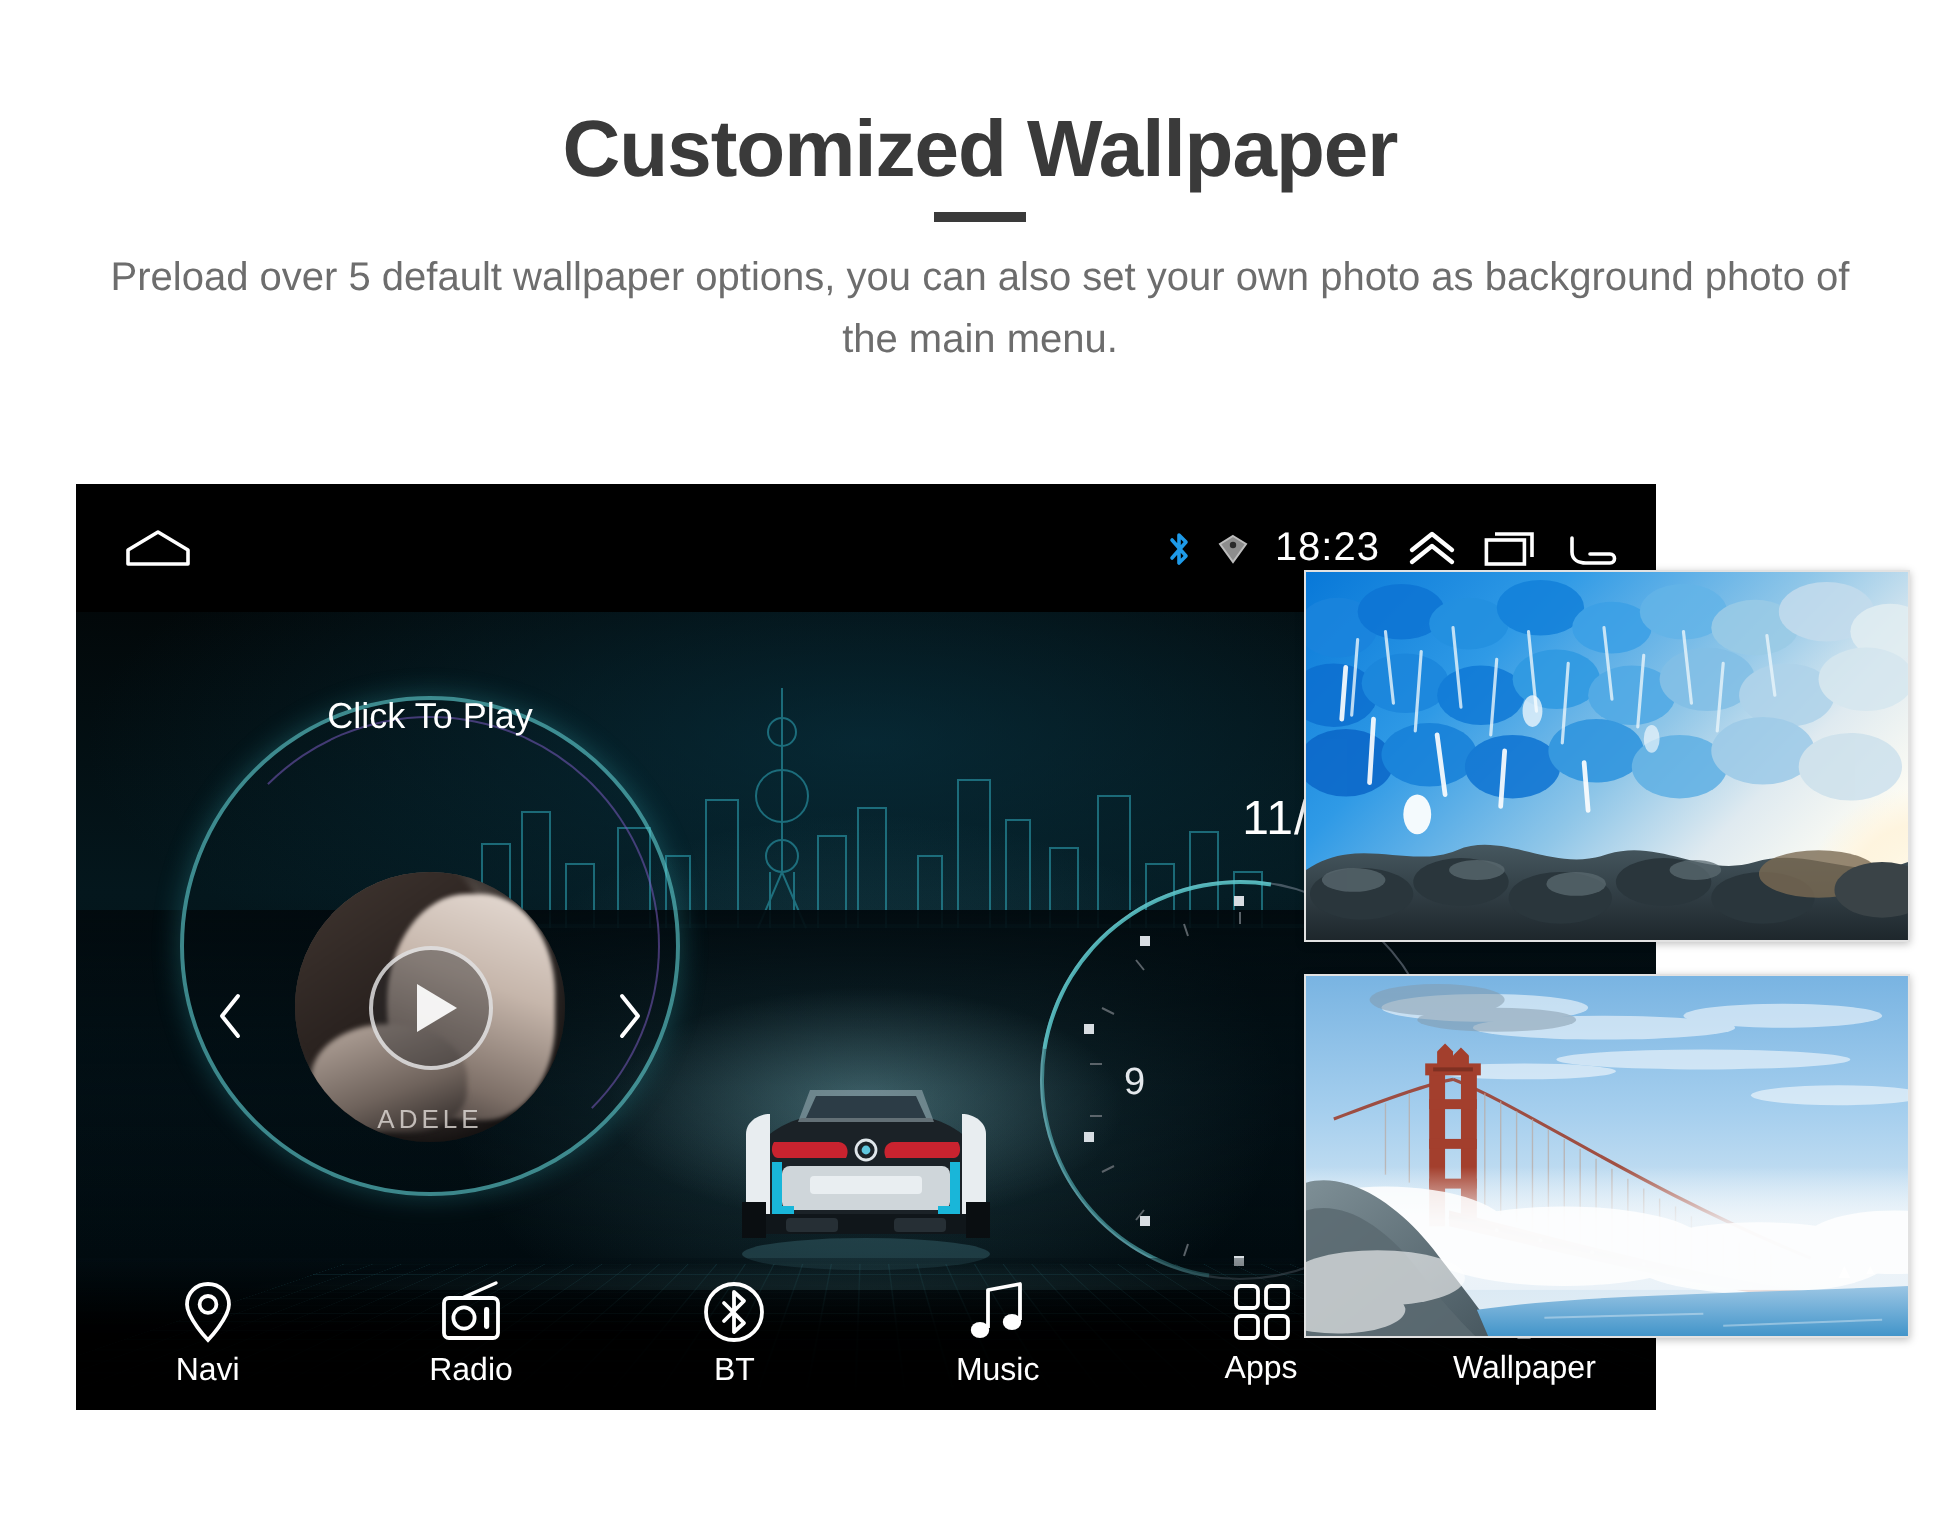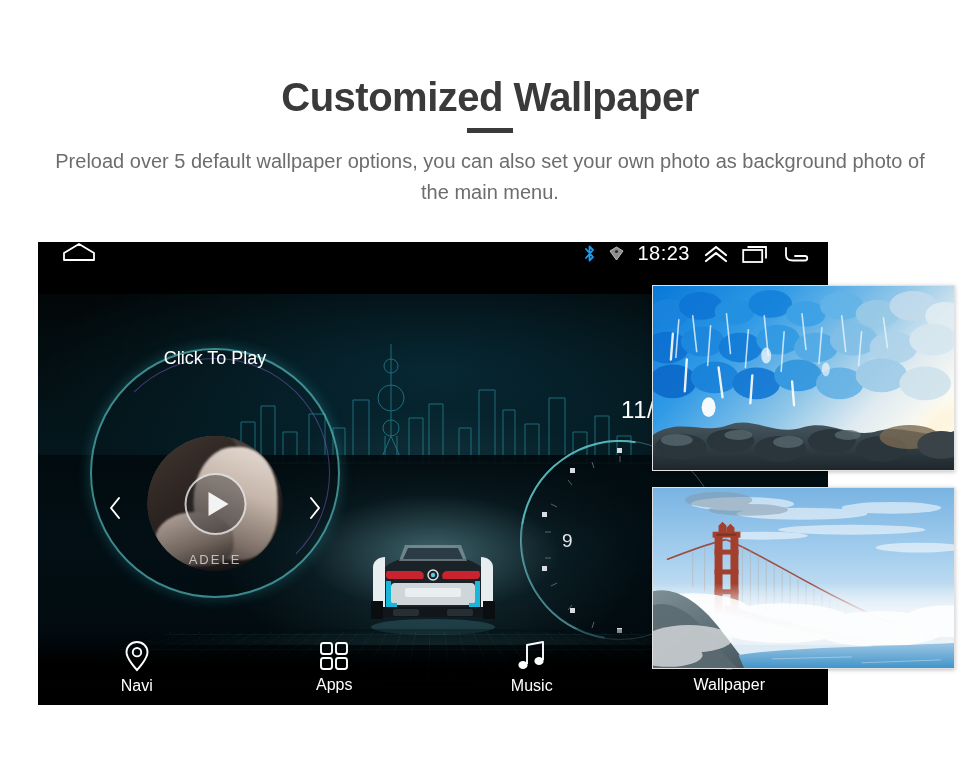--- a/index.html
+++ b/index.html
@@ -12,21 +12,21 @@
   #page { position: relative; width: 980px; height: 758px; background: #fff; }
 
   
   .hdr { position: absolute; left: 0; top: 0; width: 980px; }
   .hdr-title {
     text-align: center;
     font-size: 40px;
     font-weight: bold;
     color: #3a3a3a;
     letter-spacing: -0.5px;
-    margin-top: 75px;
+    margin-top: 53px;
     line-height: 1.1;
   }
   .hdr-rule {
     width: 46px; height: 5px; background: #3a3a3a;
     margin: 9px auto 0;
   }
   .hdr-sub {
     text-align: center;
     font-size: 20px;
     color: #6d6d6d;
@@ -40,23 +40,23 @@
   .unit {
     position: absolute;
     left: 38px; top: 242px;
     width: 790px; height: 463px;
     background: #000;
     overflow: hidden;
   }
 
   
   .statusbar {
-    position: absolute; left: 0; top: 0; width: 100%; height: 52px;
+    position: absolute; left: 0; top: 0; width: 100%; height: 64px;
     background: #000; z-index: 30;
-    display: flex; align-items: flex-start;
+    display: flex; align-items: center;
   }
   .sb-home { margin-left: 24px; display: flex; align-items: center; }
   .sb-right {
     margin-left: auto; margin-right: 18px;
     display: flex; align-items: center; gap: 0px;
   }
   .sb-right > * { margin-left: 13px; }
   .sb-time { color: #fff; font-size: 20px; letter-spacing: 0.5px; }
 
   
@@ -376,39 +376,55 @@
       <div class="navbar">
 
         <div class="navitem">
           <svg width="28" height="32" viewBox="0 0 28 32">
             <path d="M14 2 C8 2 3.5 6.5 3.5 12.3 C3.5 19 14 30 14 30 C14 30 24.5 19 24.5 12.3 C24.5 6.5 20 2 14 2 Z" fill="none" stroke="#fff" stroke-width="1.9"></path>
             <circle cx="14" cy="12.2" r="4.2" fill="none" stroke="#fff" stroke-width="1.9"></circle>
           </svg>
           <span class="nlabel">Navi</span>
         </div>
 
-
+        <div class="navitem">
+          <svg width="34" height="32" viewBox="0 0 34 32">
+            <path d="M12 9 L29 1.5" fill="none" stroke="#fff" stroke-width="1.7" stroke-linecap="round"></path>
+            <rect x="3" y="9" width="27" height="20" rx="2.5" fill="none" stroke="#fff" stroke-width="1.9"></rect>
+            <circle cx="13" cy="19" r="5.3" fill="none" stroke="#fff" stroke-width="1.9"></circle>
+            <rect x="23" y="13.5" width="2.6" height="11" rx="1.2" fill="#fff"></rect>
+          </svg>
+          <span class="nlabel">Radio</span>
+        </div>
+
+        <div class="navitem">
+          <svg width="32" height="32" viewBox="0 0 32 32">
+            <circle cx="16" cy="16" r="14" fill="none" stroke="#fff" stroke-width="1.9"></circle>
+            <path d="M11 11.5 L21 21.5 L16 26 L16 6 L21 10.5 L11 20.5" fill="none" stroke="#fff" stroke-width="1.9" stroke-linejoin="round" stroke-linecap="round"></path>
+          </svg>
+          <span class="nlabel">BT</span>
+        </div>
+
+        <div class="navitem">
+          <svg width="30" height="32" viewBox="0 0 30 32">
+            <path d="M10 24 L10 5 L26 2 L26 20" fill="none" stroke="#fff" stroke-width="1.9" stroke-linejoin="round"></path>
+            <ellipse cx="6" cy="25" rx="4.6" ry="4" fill="#fff"></ellipse>
+            <ellipse cx="22" cy="21" rx="4.6" ry="4" fill="#fff"></ellipse>
+          </svg>
+          <span class="nlabel">Music</span>
+        </div>
 
         <div class="navitem">
           <svg width="30" height="30" viewBox="0 0 30 30">
             <rect x="2" y="2" width="11" height="11" rx="2.4" fill="none" stroke="#fff" stroke-width="1.9"></rect>
             <rect x="17" y="2" width="11" height="11" rx="2.4" fill="none" stroke="#fff" stroke-width="1.9"></rect>
             <rect x="2" y="17" width="11" height="11" rx="2.4" fill="none" stroke="#fff" stroke-width="1.9"></rect>
             <rect x="17" y="17" width="11" height="11" rx="2.4" fill="none" stroke="#fff" stroke-width="1.9"></rect>
           </svg>
           <span class="nlabel">Apps</span>
-        </div>
-
-        <div class="navitem">
-          <svg width="30" height="32" viewBox="0 0 30 32">
-            <path d="M10 24 L10 5 L26 2 L26 20" fill="none" stroke="#fff" stroke-width="1.9" stroke-linejoin="round"></path>
-            <ellipse cx="6" cy="25" rx="4.6" ry="4" fill="#fff"></ellipse>
-            <ellipse cx="22" cy="21" rx="4.6" ry="4" fill="#fff"></ellipse>
-          </svg>
-          <span class="nlabel">Music</span>
         </div>
 
         <div class="navitem">
           <svg width="30" height="30" viewBox="0 0 30 30">
             <path d="M12.2 2 L17.8 2 L18.6 6 L22 7.6 L25.4 5.4 L28 10.2 L25.2 12.8 L25.2 16.6 L28 19.2 L25.4 24 L22 21.8 L18.6 23.4 L17.8 27.4 L12.2 27.4 L11.4 23.4 L8 21.8 L4.6 24 L2 19.2 L4.8 16.6 L4.8 12.8 L2 10.2 L4.6 5.4 L8 7.6 L11.4 6 Z" fill="none" stroke="#fff" stroke-width="1.8" stroke-linejoin="round"></path>
             <circle cx="15" cy="14.7" r="4.6" fill="none" stroke="#fff" stroke-width="1.8"></circle>
           </svg>
           <span class="nlabel">Wallpaper</span>
         </div>
 

